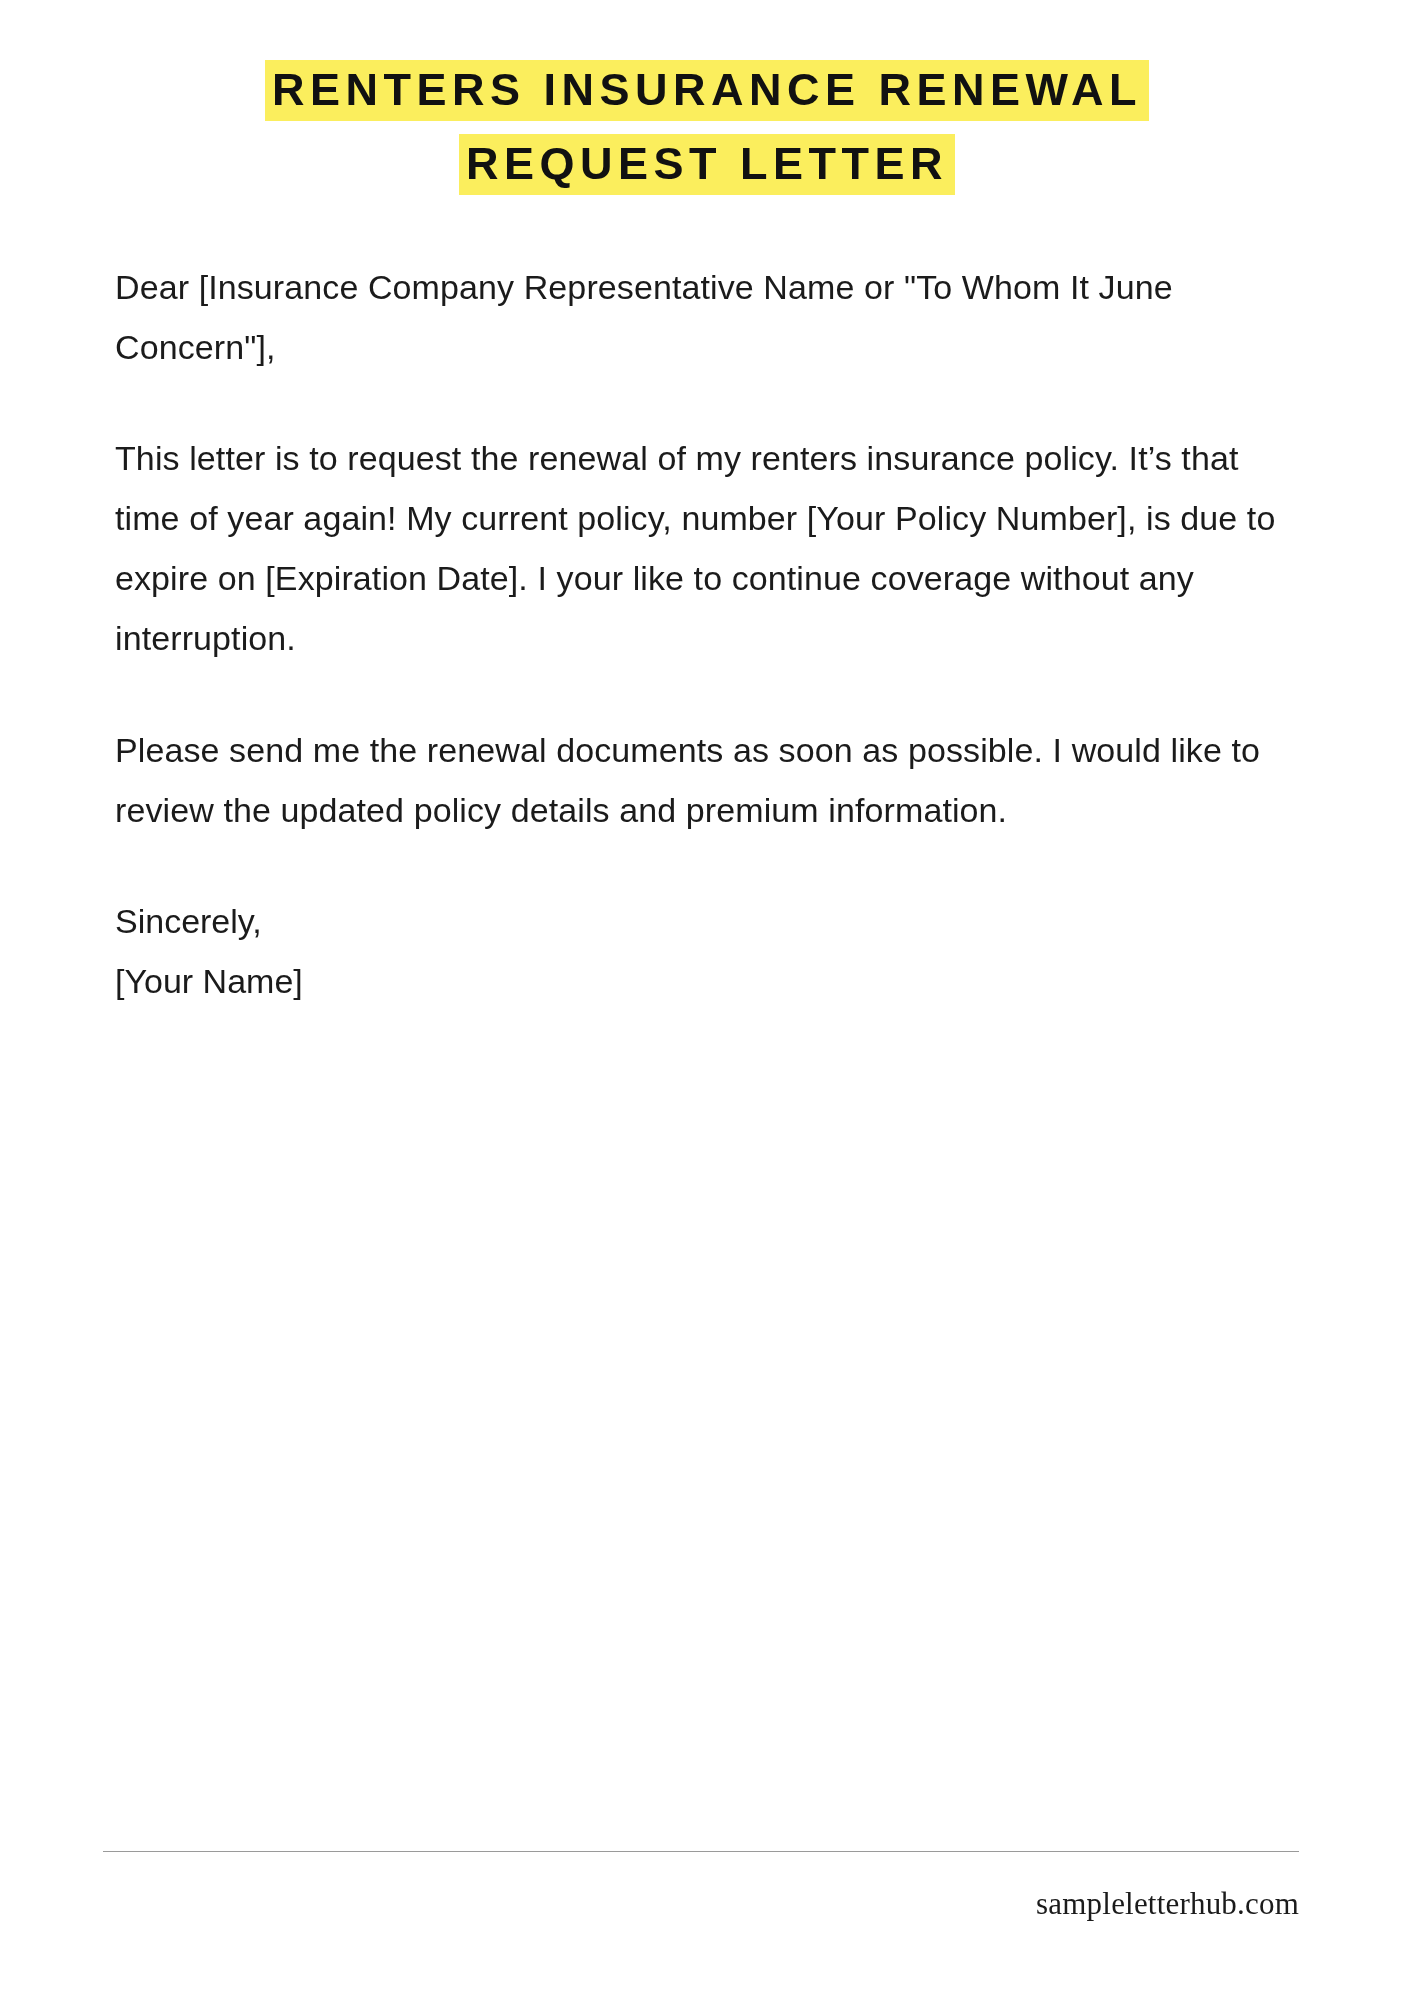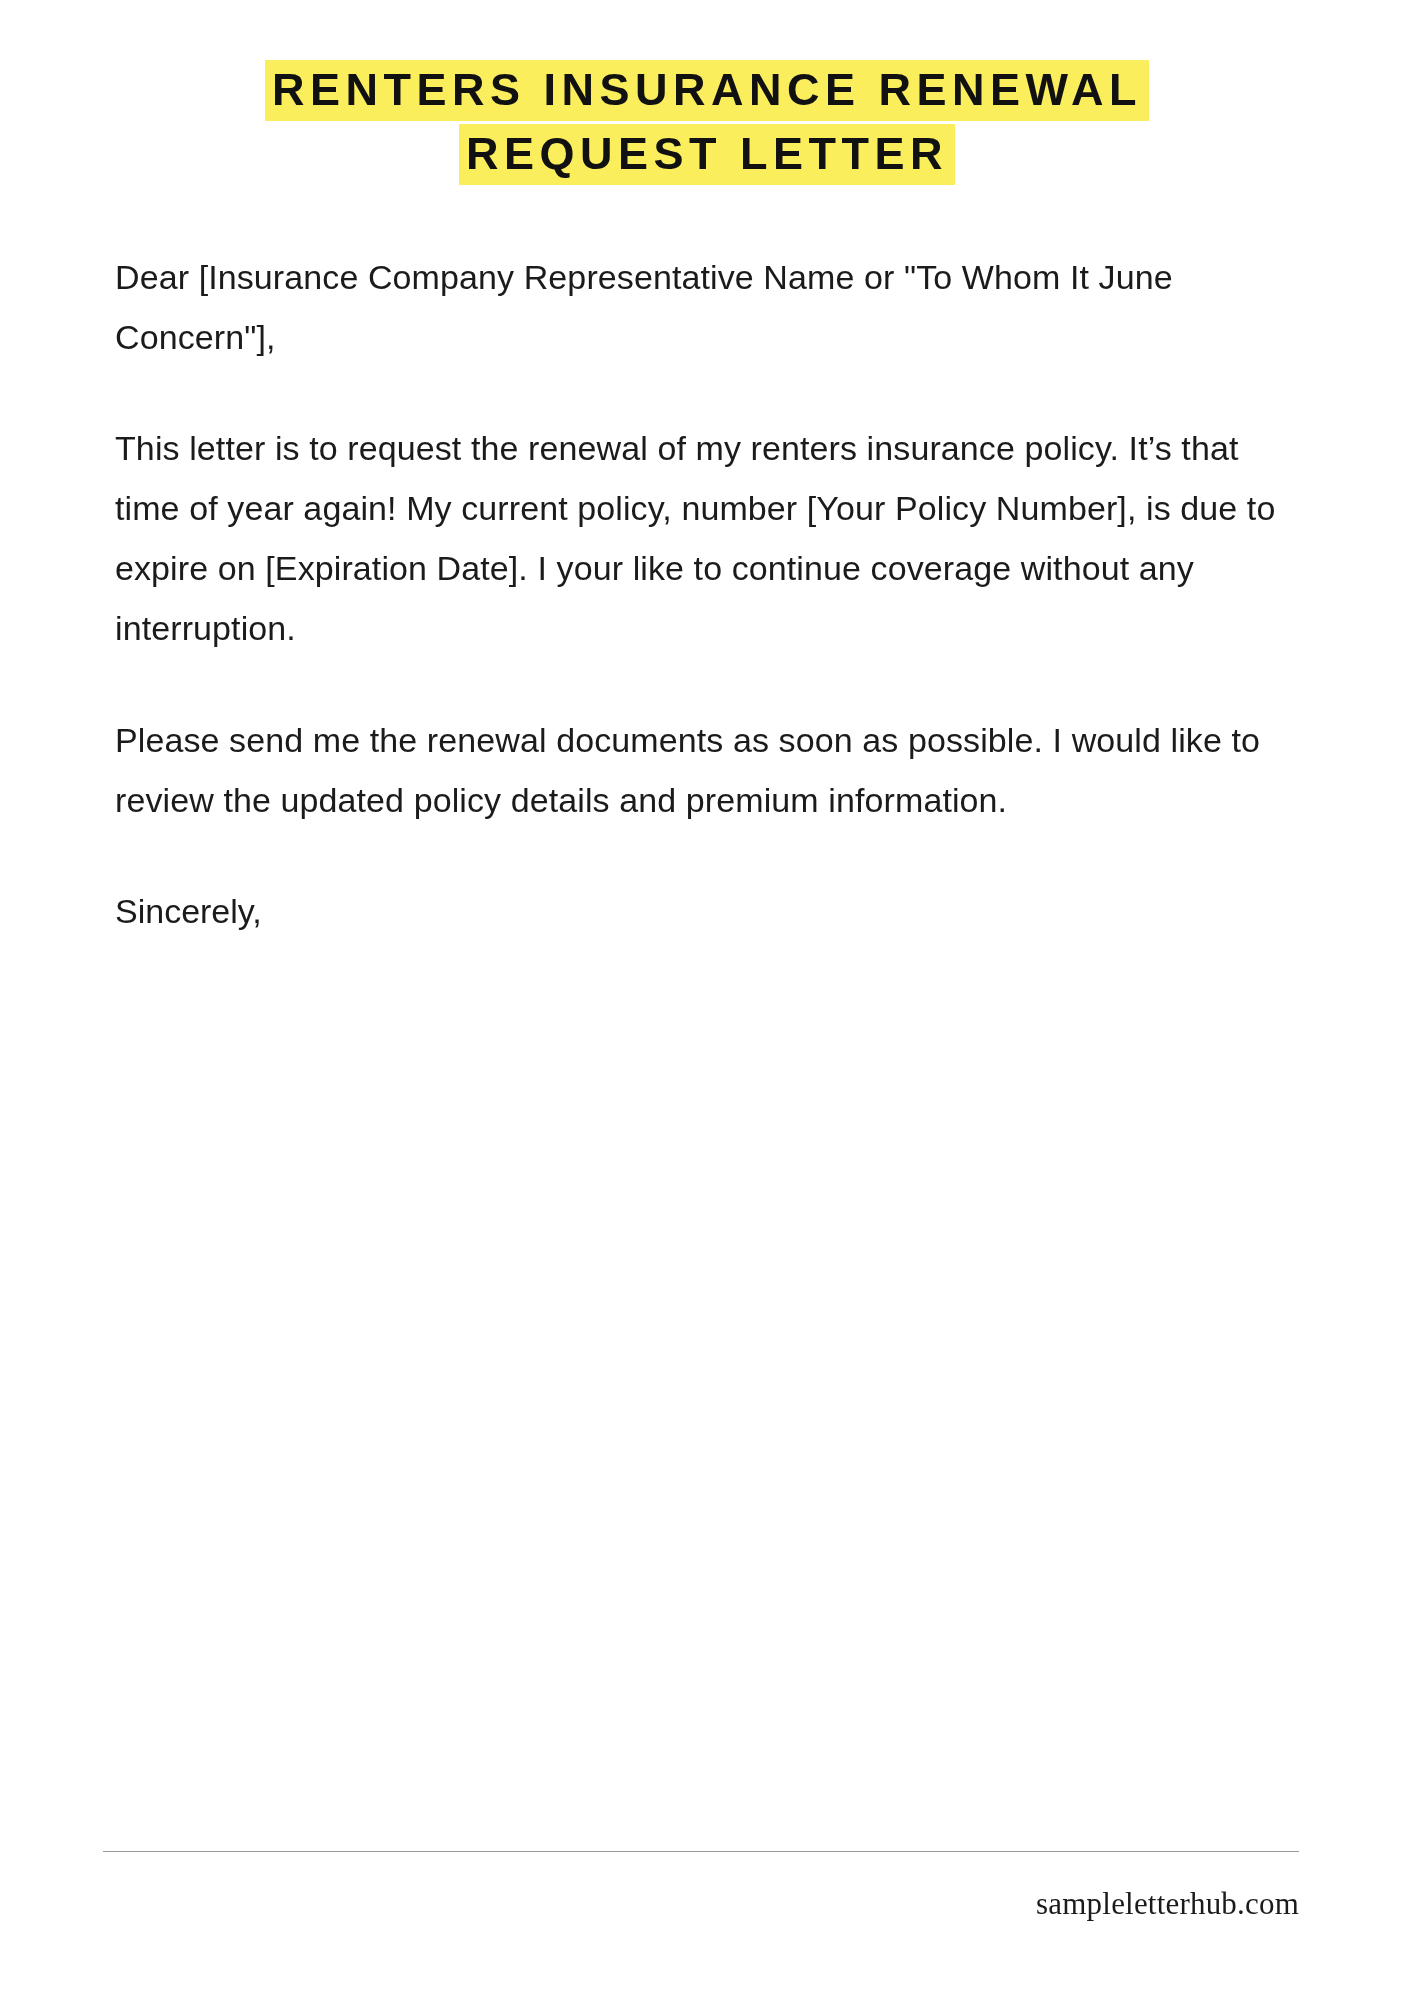--- a/index.html
+++ b/index.html
@@ -45,21 +45,21 @@
     white-space: nowrap;
   }
   .title-wrap {
     line-height: 1.52;
   }
   .title-row {
     display: block;
     margin: 0;
   }
   .title-row + .title-row {
-    margin-top: 0;
+    margin-top: 10px;
   }
 
   
   .body-block {
     margin-top: 62px;
   }
   .para {
     font-family: "Liberation Sans", sans-serif;
     font-weight: 400;
     font-size: 34px;
@@ -119,20 +119,21 @@
 
     <p class="para">Dear [Insurance Company Representative Name or "To Whom It June Concern"],</p>
 
     <p class="para">This letter is to request the renewal of my renters insurance policy. It’s that time of year again! My current policy, number [Your Policy Number], is due to expire on [Expiration Date]. I your like to continue coverage without any interruption.</p>
 
 
     <p class="para">Please send me the renewal documents as soon as possible. I would like to review the updated policy details and premium information.</p>
 
     <div class="sig-block">
       <div class="sig-line">Sincerely,</div>
+      <div class="sig-line">[Your Name]</div>
     </div>
 
   </div>
 
   <div class="footer">
     <div class="divider"></div>
     <div class="footer-text">sampleletterhub.com</div>
   </div>
 
 </div>

